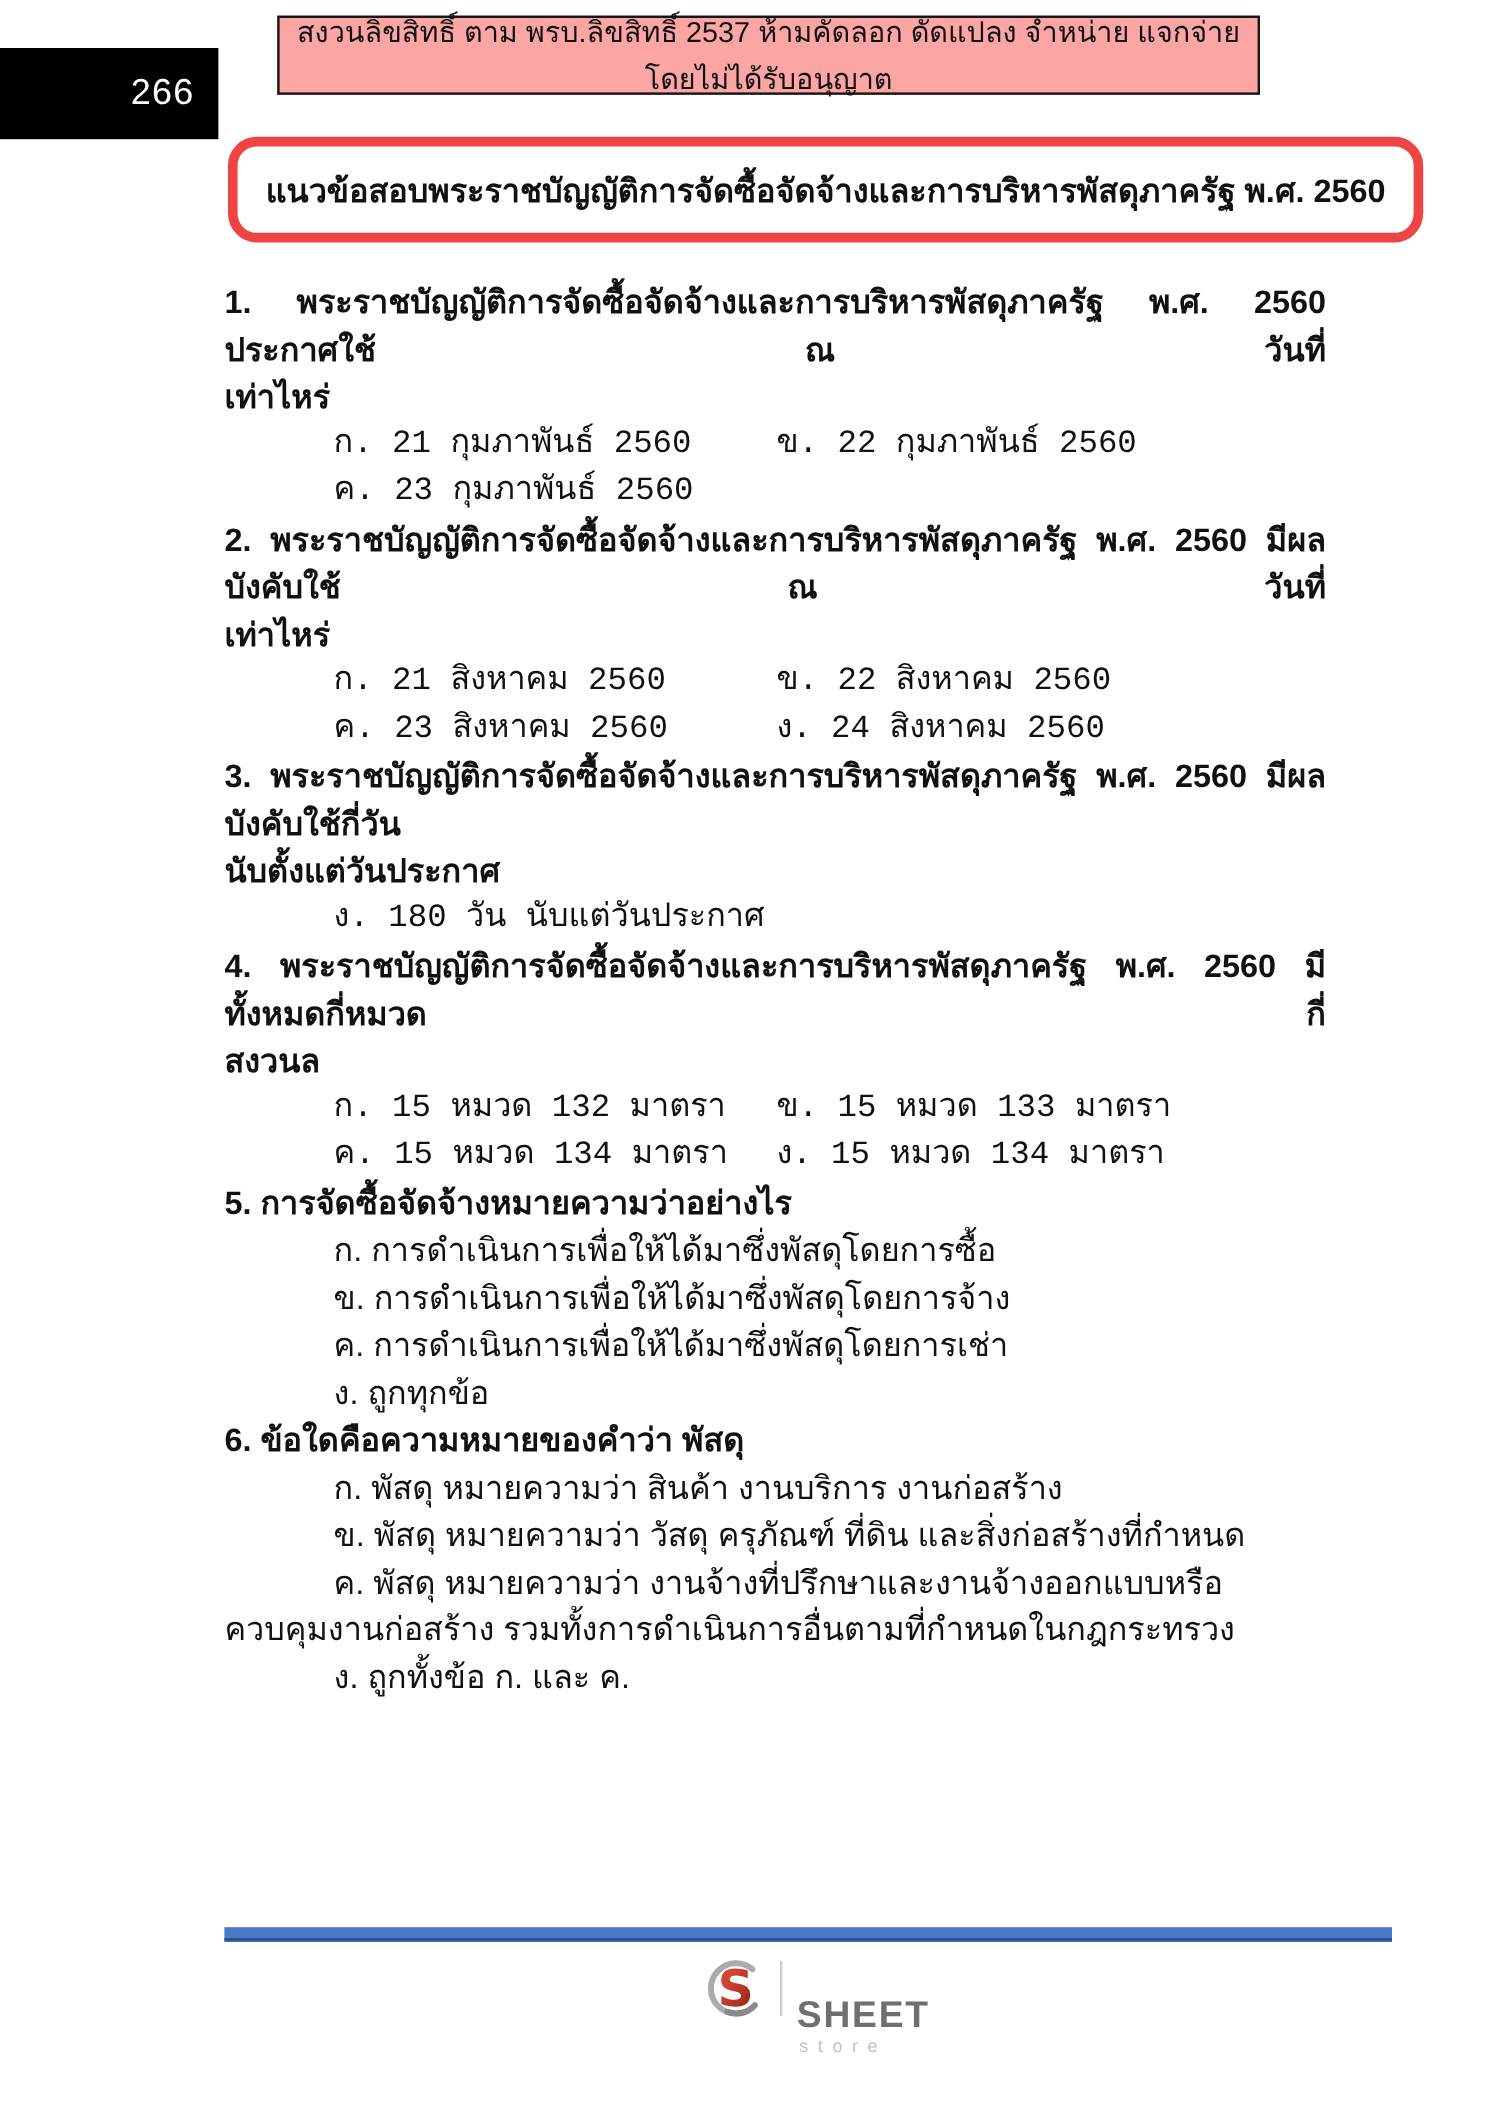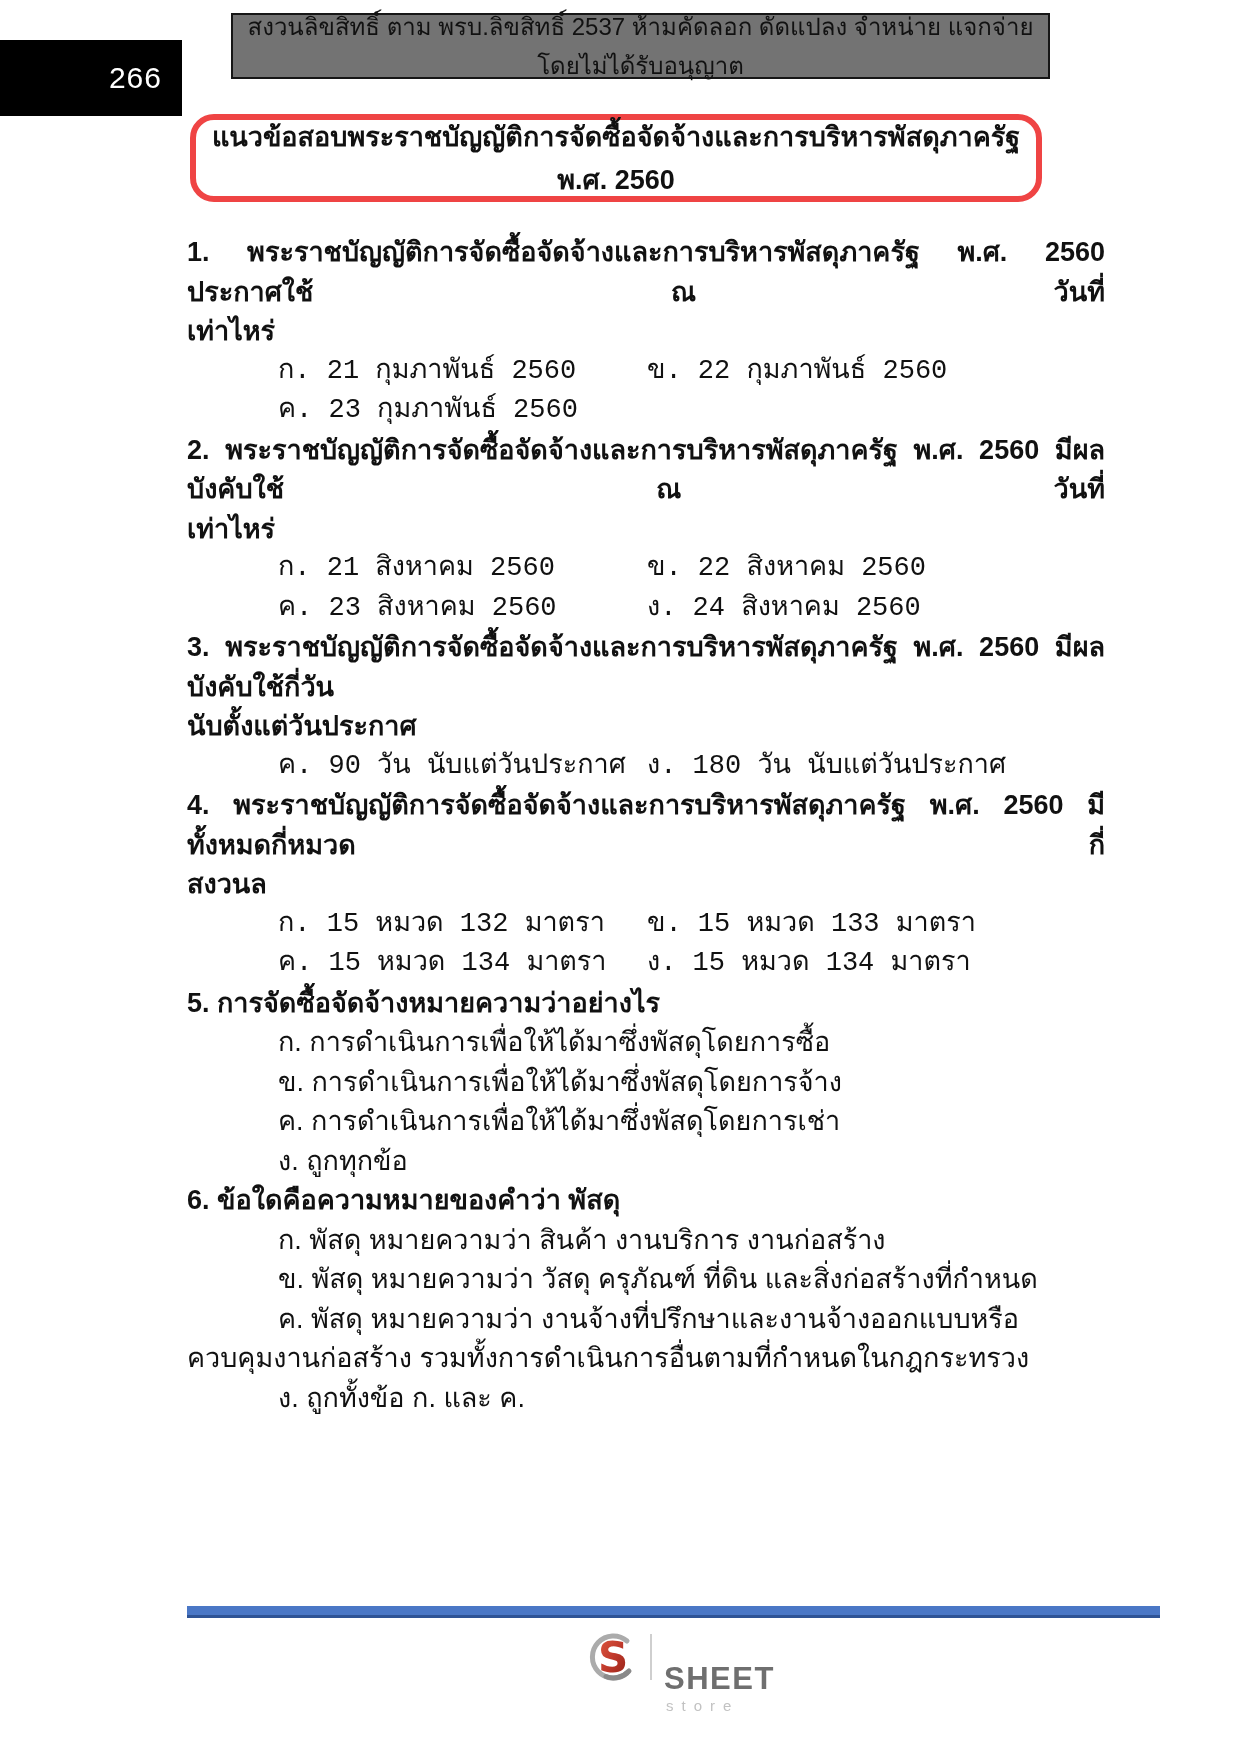--- a/index.html
+++ b/index.html
@@ -36,28 +36,28 @@
     position: absolute;
     left: 231px; top: 13px;
     width: 819px; height: 66px;
     border: 2px solid #161616;
     box-sizing: border-box;
     display: flex;
     align-items: center;
     justify-content: center;
     font-size: 24px;
     text-align: center;
-    background: #737373;
+    background: #fca5a5;
   }
   
   .title-box {
     position: absolute;
     left: 190px; top: 114px;
-    width: 852px; height: 88px;
-    border: 6px solid #ef4444;
+    width: 996px; height: 88px;
+    border: 8px solid #ef4444;
     border-radius: 24px;
     box-sizing: border-box;
     display: flex;
     align-items: center;
     justify-content: center;
     font-size: 27px;
     font-weight: bold;
     text-align: center;
     background: #ffffff;
   }
@@ -154,21 +154,20 @@
         </div>
         <div class="choice-row">
           <span class="choice-cell">ค. 23 สิงหาคม 2560</span>
           <span class="choice-cell">ง. 24 สิงหาคม 2560</span>
         </div>
       </div>
       <div class="question">
         <div class="stem justify">3. พระราชบัญญัติการจัดซื้อจัดจ้างและการบริหารพัสดุภาครัฐ พ.ศ. 2560  มีผลบังคับใช้กี่วัน</div>
         <div class="stem">นับตั้งแต่วันประกาศ</div>
         <div class="choice-row">
-          <span class="choice-cell">ค. 90  วัน นับแต่วันประกาศ</span>
           <span class="choice-cell">ง. 180 วัน นับแต่วันประกาศ</span>
         </div>
       </div>
       <div class="question">
         <div class="stem justify">4. พระราชบัญญัติการจัดซื้อจัดจ้างและการบริหารพัสดุภาครัฐ พ.ศ. 2560  มีทั้งหมดกี่หมวด กี่</div>
         <div class="stem">สงวนล</div>
         <div class="choice-row">
           <span class="choice-cell">ก. 15 หมวด  132 มาตรา</span>
           <span class="choice-cell">ข. 15 หมวด  133 มาตรา</span>
         </div>

